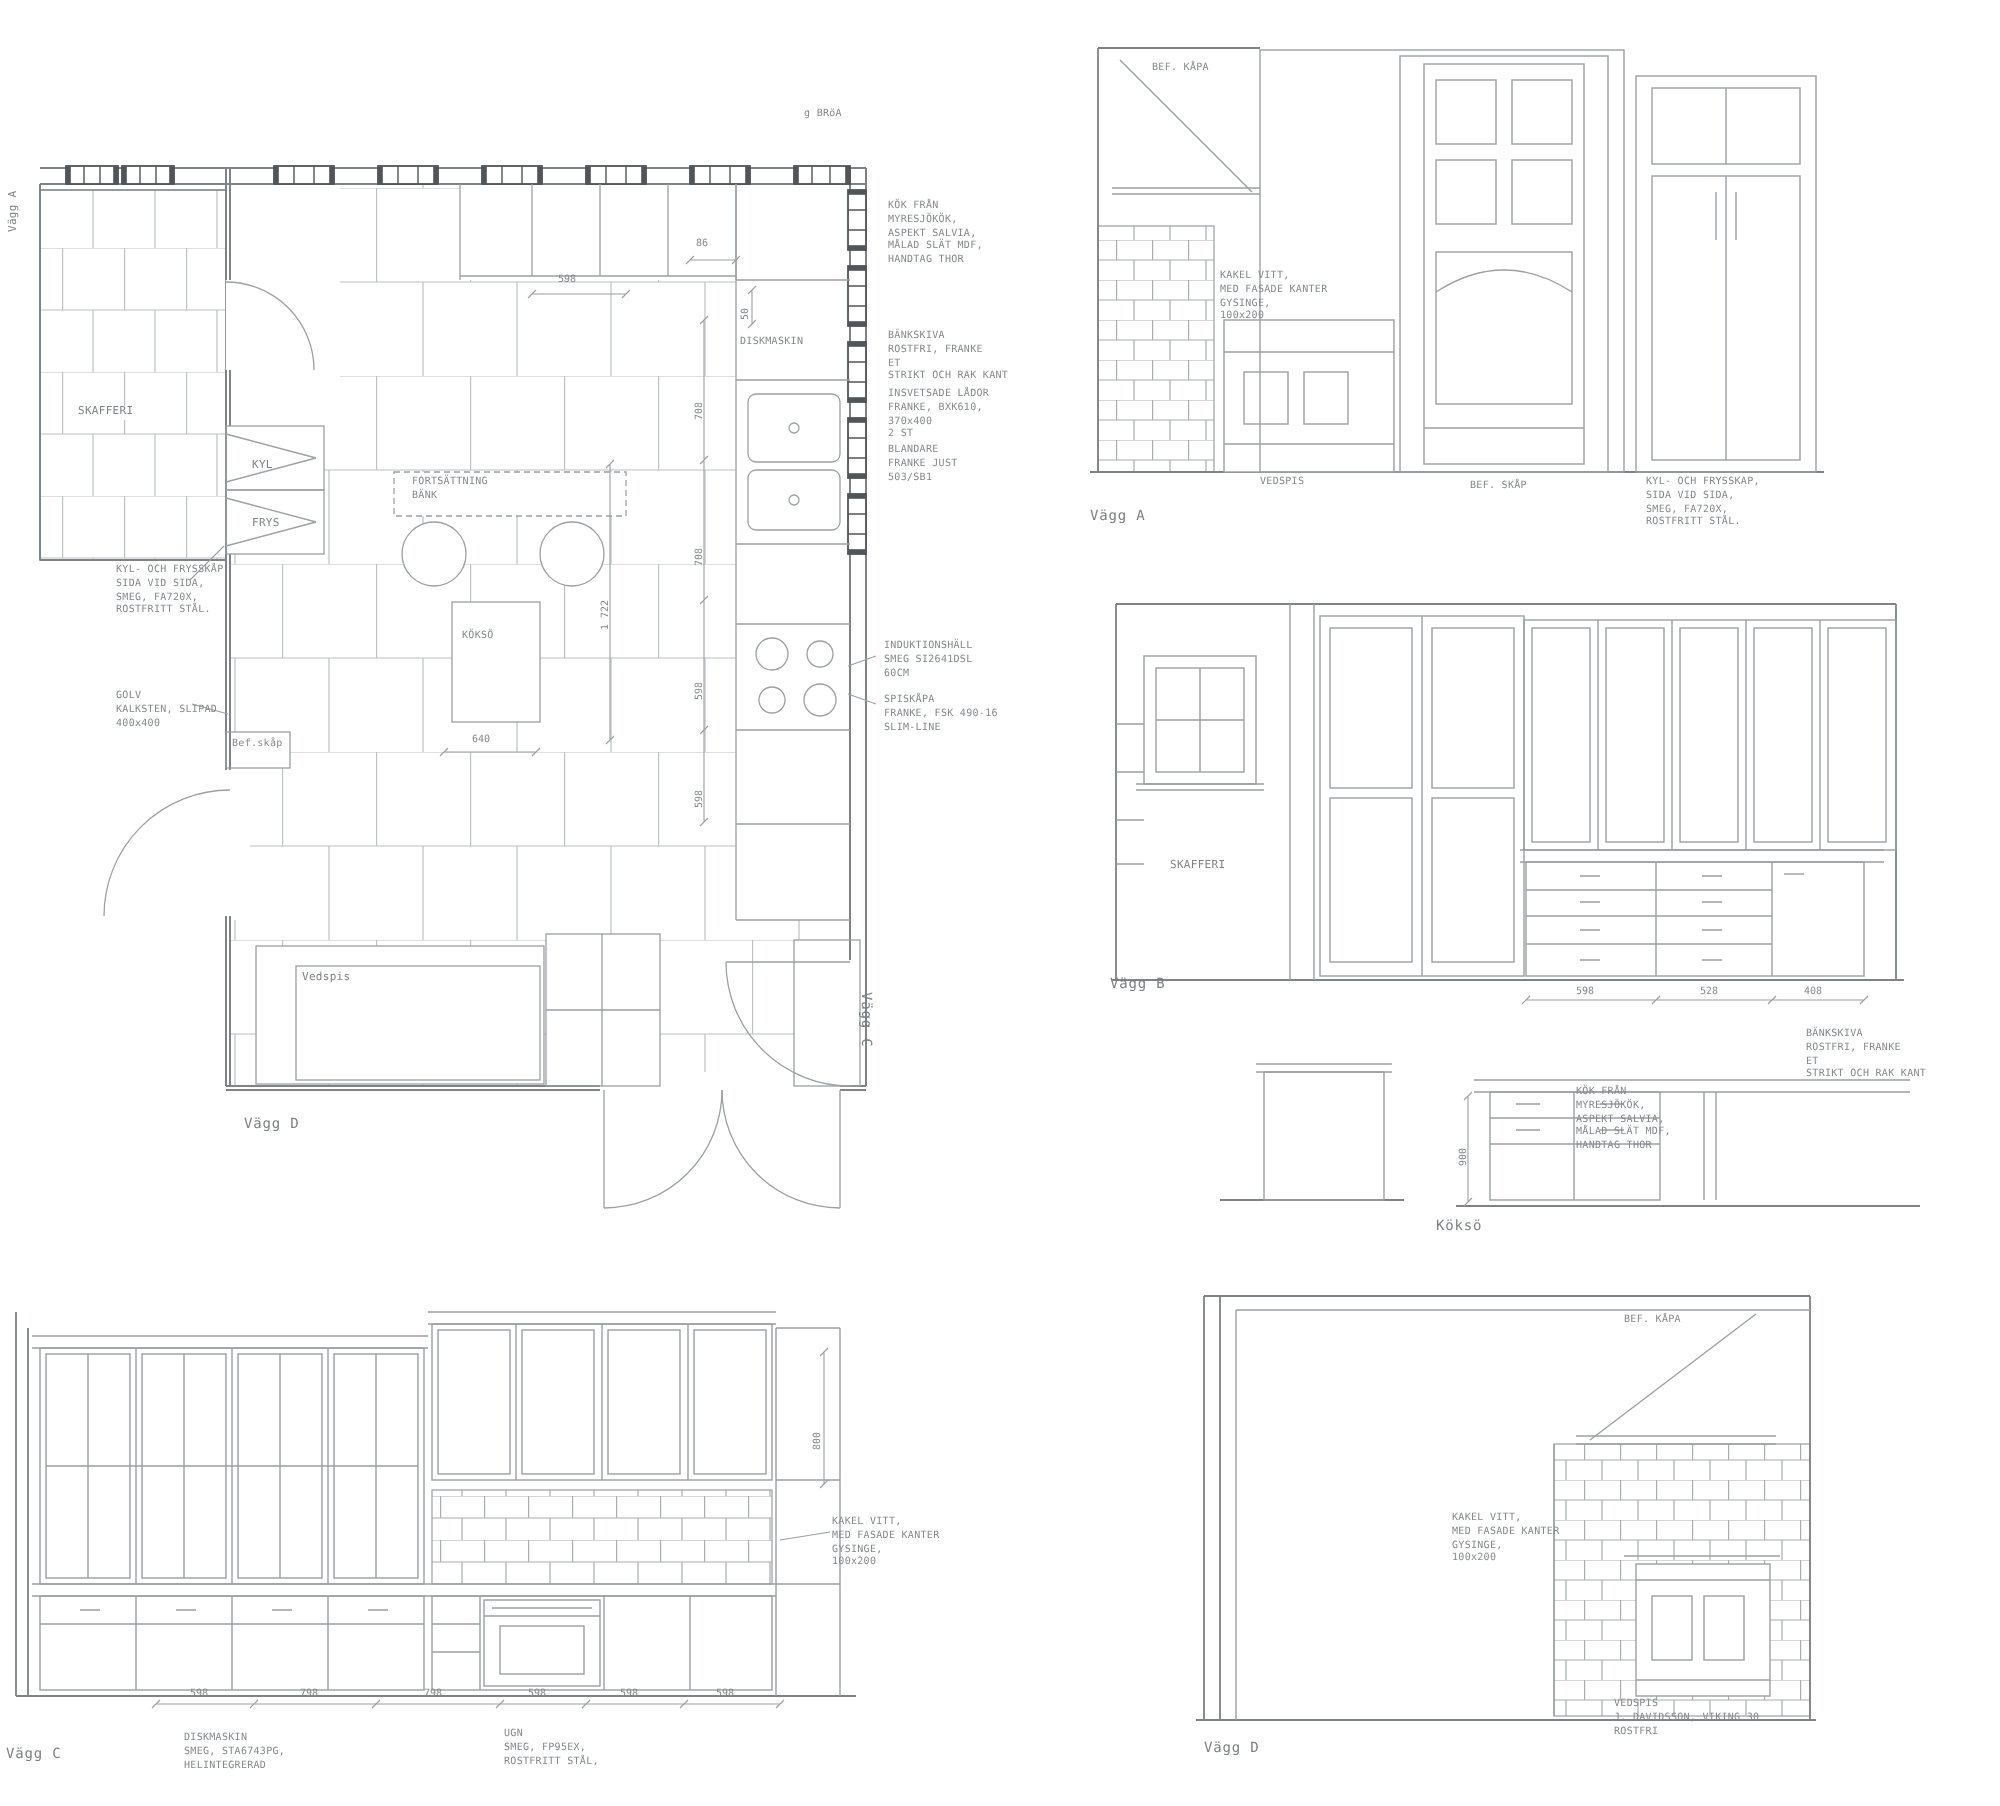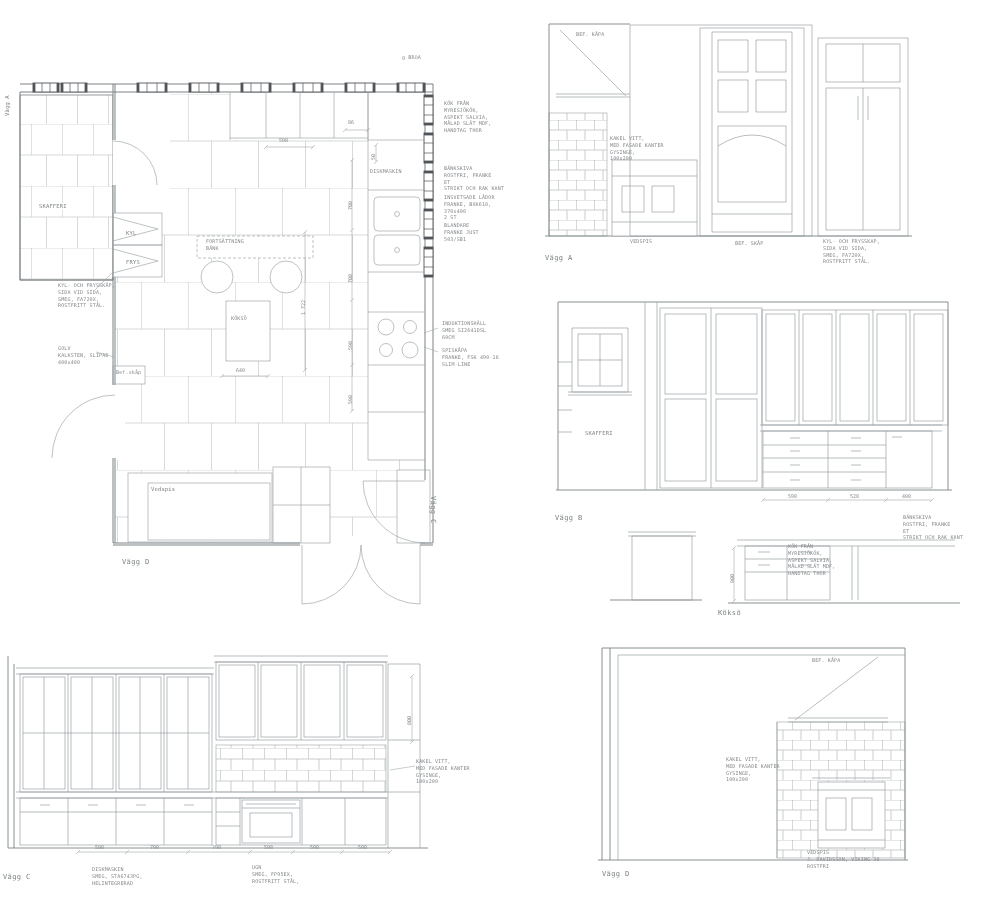--- a/index.html
+++ b/index.html
@@ -382,21 +382,21 @@
 100x200</div>
 <div class="lbl" style="left:630px;top:238px">VEDSPIS</div>
 <div class="lbl" style="left:735px;top:240px">BEF. SKÅP</div>
 <div class="lbl" style="left:823px;top:238px">KYL- OCH FRYSSKAP,
 SIDA VID SIDA,
 SMEG, FA720X,
 ROSTFRITT STÅL.</div>
 <div class="title" style="left:545px;top:254px">Vägg A</div>
 
 <div class="lbl md" style="left:585px;top:430px">SKAFFERI</div>
-<div class="title" style="left:555px;top:514px">Vägg B</div>
+<div class="title" style="left:555px;top:488px">Vägg B</div>
 <div class="dim" style="left:788px;top:493px">598</div>
 <div class="dim" style="left:850px;top:493px">528</div>
 <div class="dim" style="left:902px;top:493px">408</div>
 
 <div class="lbl" style="left:903px;top:514px">BÄNKSKIVA
 ROSTFRI, FRANKE
 ET
 STRIKT OCH RAK KANT</div>
 <div class="lbl" style="left:788px;top:543px">KÖK FRÅN
 MYRESJÖKÖK,

